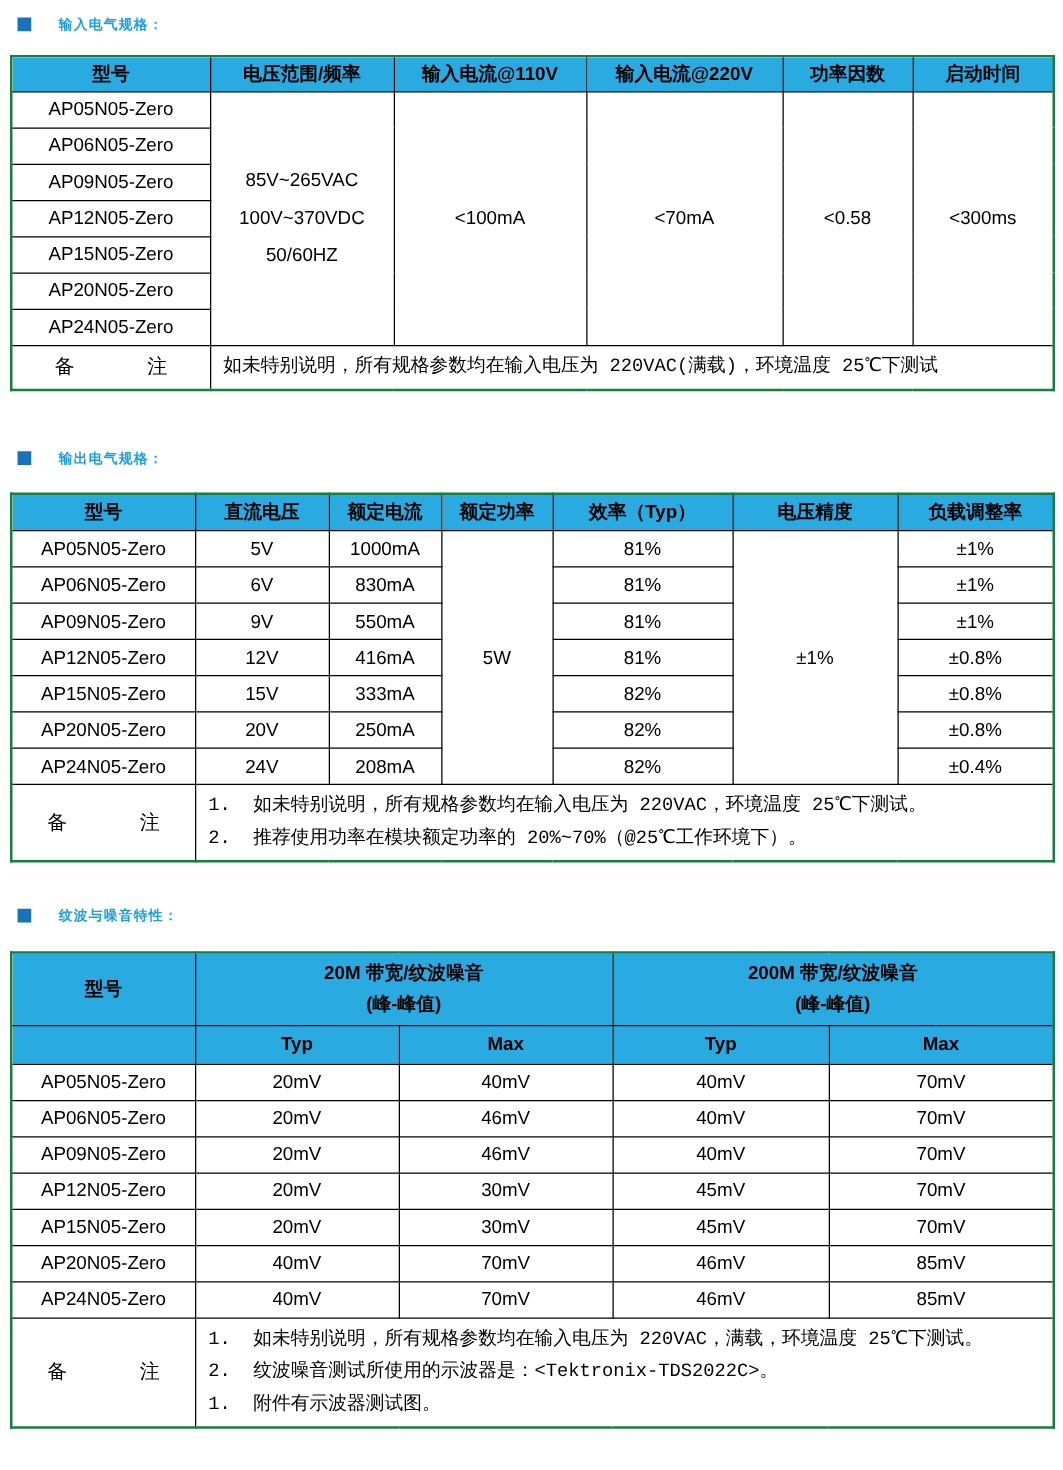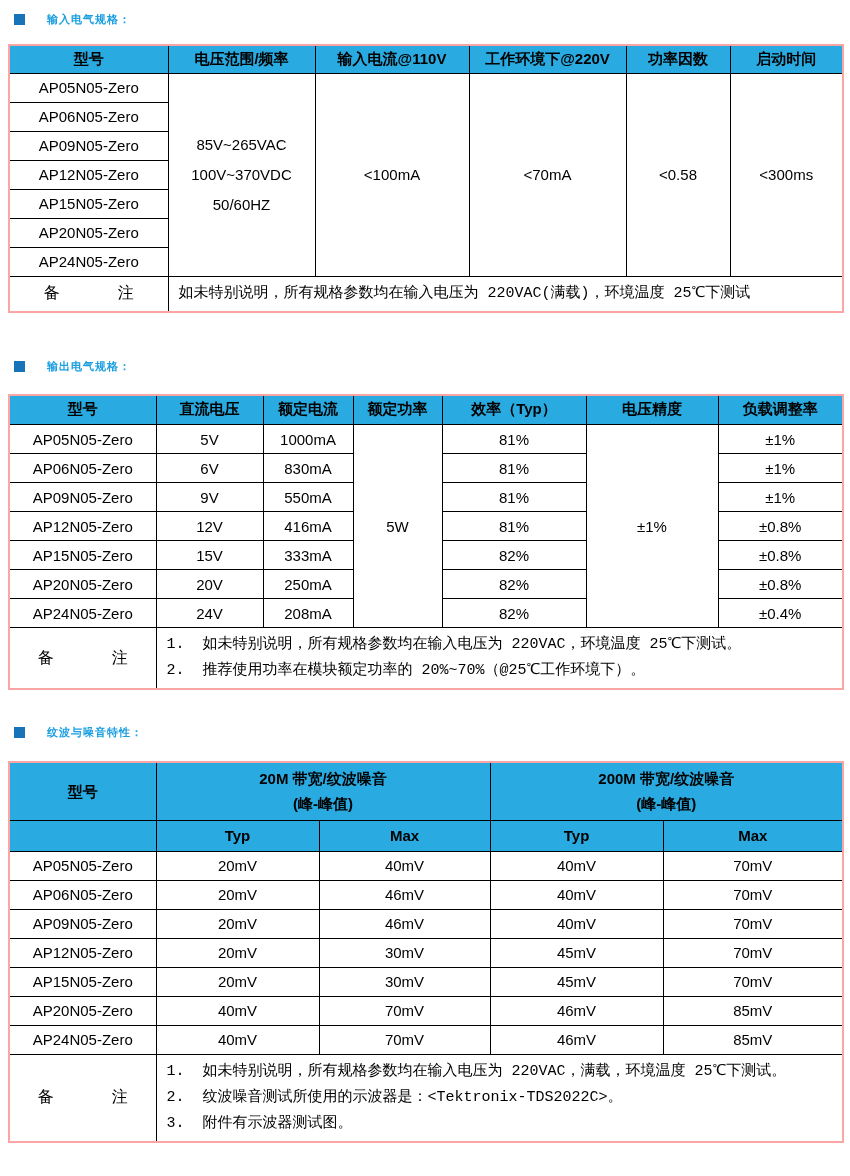--- a/index.html
+++ b/index.html
@@ -30,21 +30,21 @@
     font-size: 11px;
     font-weight: bold;
     letter-spacing: 1px;
   }
 
   table.spec {
     border-collapse: collapse;
     table-layout: fixed;
     width: 834px;
     margin-left: 8px;
-    border: 2px solid #fca5a5;
+    border: 2px solid #15803d;
   }
   table.spec th, table.spec td {
     border: 1px solid #000;
     text-align: center;
     vertical-align: middle;
     font-size: 15px;
     padding: 0;
     overflow: hidden;
   }
   table.spec th {
@@ -105,21 +105,21 @@
         <col style="width:154px">
       <col style="width:157px">
         <col style="width:104px">
         <col style="width:113px">
     </colgroup>
     <thead>
       <tr>
         <th>型号</th>
         <th>电压范围/频率</th>
         <th>输入电流@110V</th>
-        <th>工作环境下@220V</th>
+        <th>输入电流@220V</th>
         <th>功率因数</th>
         <th>启动时间</th>
       </tr>
     </thead>
     <tbody>
       <tr>
         <td>AP05N05-Zero</td>
         <td rowspan="7" class="merged-cell">
           <div>85V~265VAC</div>
           <div>100V~370VDC</div>
@@ -341,19 +341,19 @@
       <tr>
         <td class="note-label-cell">
           <div class="note-label">
             <span>备</span>
             <span>注</span>
           </div>
         </td>
         <td colspan="4" class="note-cell">
           <div class="note-line">1.  如未特别说明，所有规格参数均在输入电压为 220VAC，满载，环境温度 25℃下测试。</div>
           <div class="note-line">2.  纹波噪音测试所使用的示波器是：&lt;Tektronix-TDS2022C&gt;。</div>
-          <div class="note-line">3.  附件有示波器测试图。</div>
+          <div class="note-line">1.  附件有示波器测试图。</div>
         </td>
       </tr>
     </tbody>
   </table>
 
 </div>
 
 </body></html>

